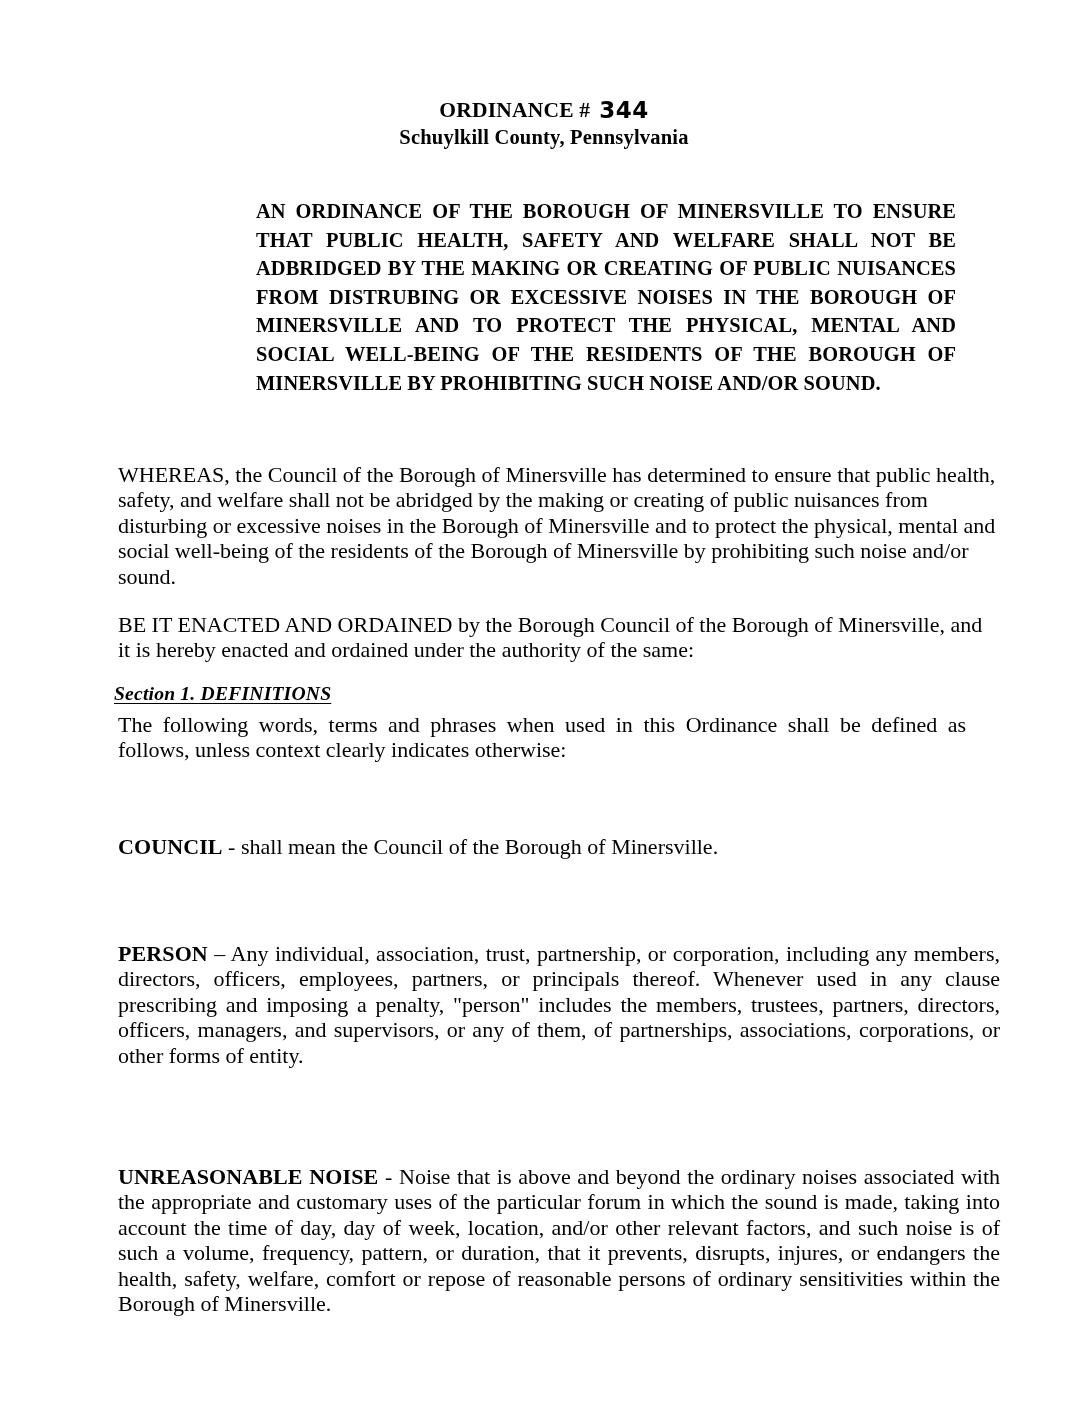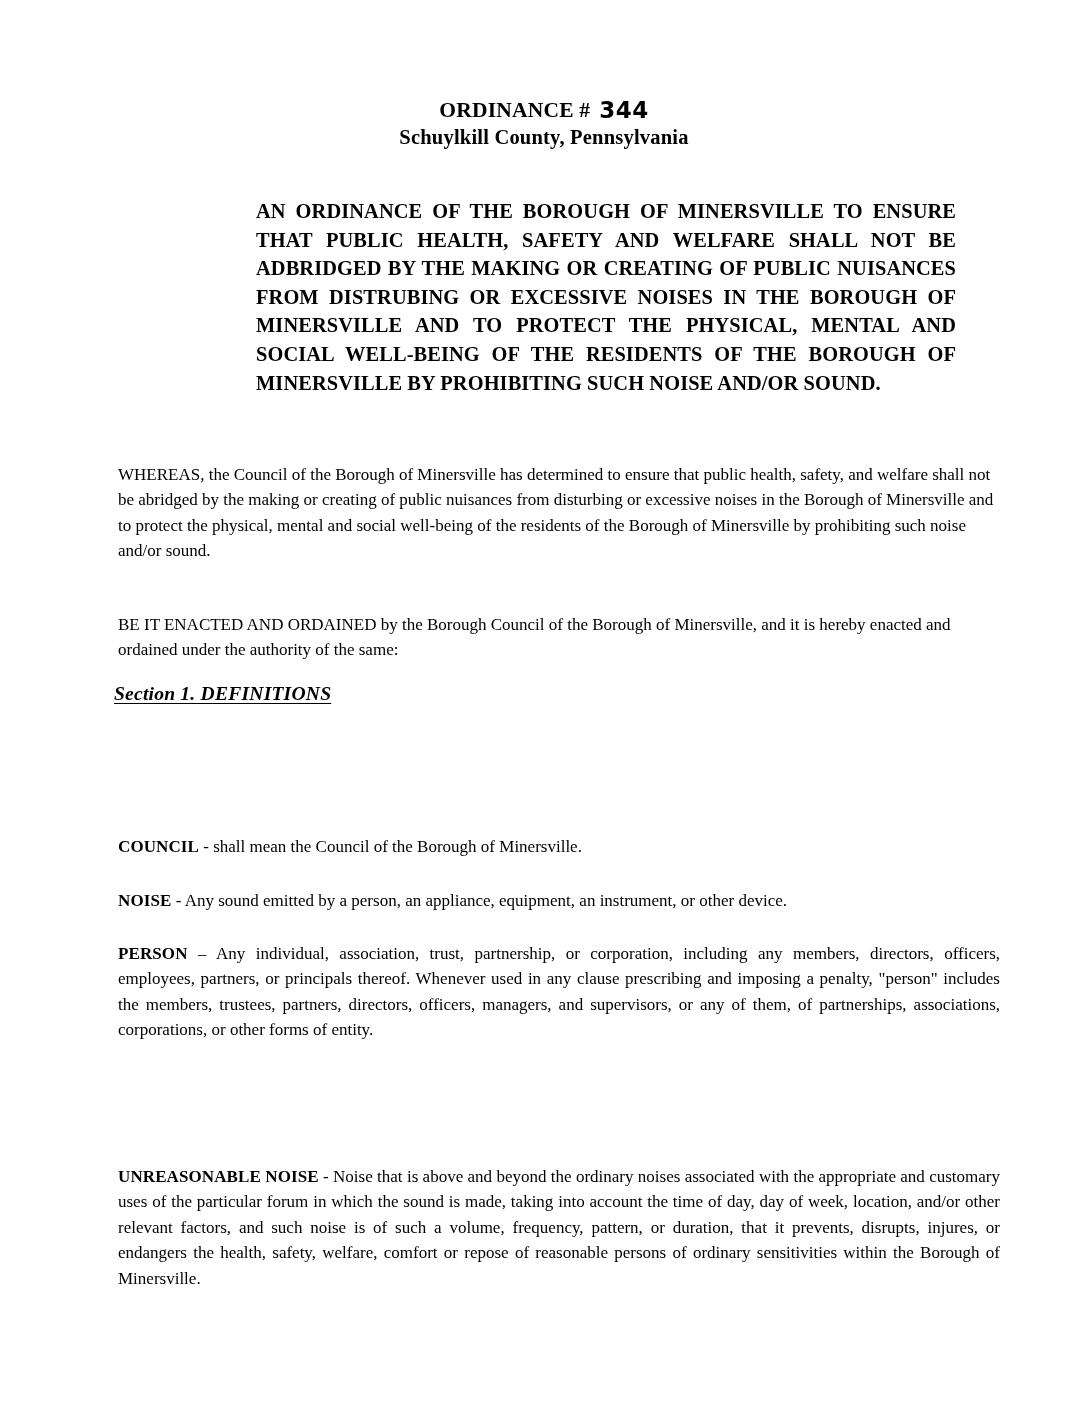--- a/index.html
+++ b/index.html
@@ -61,21 +61,21 @@
     text-align: justify;
     text-align-last: left;
     letter-spacing: 0.1px;
     margin-left: 36px;
   }
 
   
   .body-block {
     position: absolute;
     left: 118px;
-    font-size: 17px;
+    font-size: 22px;
     line-height: 25.4px;
   }
   .ragged { text-align: left; }
   .justified {
     text-align: justify;
     text-align-last: left;
   }
 
   .para-whereas { top: 462px;  width: 878px; }
   .para-enacted { top: 612px;  width: 876px; }
@@ -116,23 +116,23 @@
   </div>
 
   <div class="doc-title">AN ORDINANCE OF THE BOROUGH OF MINERSVILLE TO ENSURE THAT PUBLIC HEALTH, SAFETY AND WELFARE SHALL NOT BE ADBRIDGED BY THE MAKING OR CREATING OF PUBLIC NUISANCES FROM DISTRUBING OR EXCESSIVE NOISES IN THE BOROUGH OF MINERSVILLE AND TO PROTECT THE PHYSICAL, MENTAL AND SOCIAL WELL-BEING OF THE RESIDENTS OF THE BOROUGH OF MINERSVILLE BY PROHIBITING SUCH NOISE AND/OR SOUND.</div>
 
   <div class="body-block ragged para-whereas">WHEREAS, the Council of the Borough of Minersville has determined to ensure that public health, safety, and welfare shall not be abridged by the making or creating of public nuisances from disturbing or excessive noises in the Borough of Minersville and to protect the physical, mental and social well-being of the residents of the Borough of Minersville by prohibiting such noise and/or sound.</div>
 
   <div class="body-block ragged para-enacted">BE IT ENACTED AND ORDAINED by the Borough Council of the Borough of Minersville, and it is hereby enacted and ordained under the authority of the same:</div>
 
   <div class="section-heading">Section 1.  DEFINITIONS</div>
 
+  <div class="body-block justified para-following">The following words, terms and phrases when  used in  this Ordinance  shall  be  defined  as follows, unless context clearly indicates otherwise:</div>
 
 
   <div class="body-block ragged def-council"><span class="term">COUNCIL</span><span> - </span><span>shall mean the Council of the Borough of Minersville.</span></div>
 
-  <div class="body-block ragged def-noise"><span class="term">NOISE</span><span> - </span><span>Any sound emitted by a person, an appliance, equipment, an instrument, or other device.</span></div>
 
   <div class="body-block justified def-person"><span class="term">PERSON</span><span> – </span><span>Any individual, association, trust, partnership, or corporation, including any members, directors, officers, employees, partners, or principals thereof. Whenever used in any clause prescribing and imposing a penalty, "person" includes the members, trustees, partners, directors, officers, managers, and supervisors, or any of them, of partnerships, associations, corporations, or other forms of entity.</span></div>
 
   <div class="body-block justified def-unreason"><span class="term">UNREASONABLE NOISE</span><span>  - </span><span>Noise that is above and beyond the ordinary noises associated with the appropriate and customary uses of the particular forum in which the sound is made, taking into account the time of day, day of week, location, and/or other relevant factors, and such noise is of such a volume, frequency, pattern, or duration, that it prevents, disrupts, injures, or endangers the health, safety, welfare, comfort or repose of reasonable persons of ordinary sensitivities within the Borough of Minersville.</span></div>
 
 </div>
 
 </body></html>

